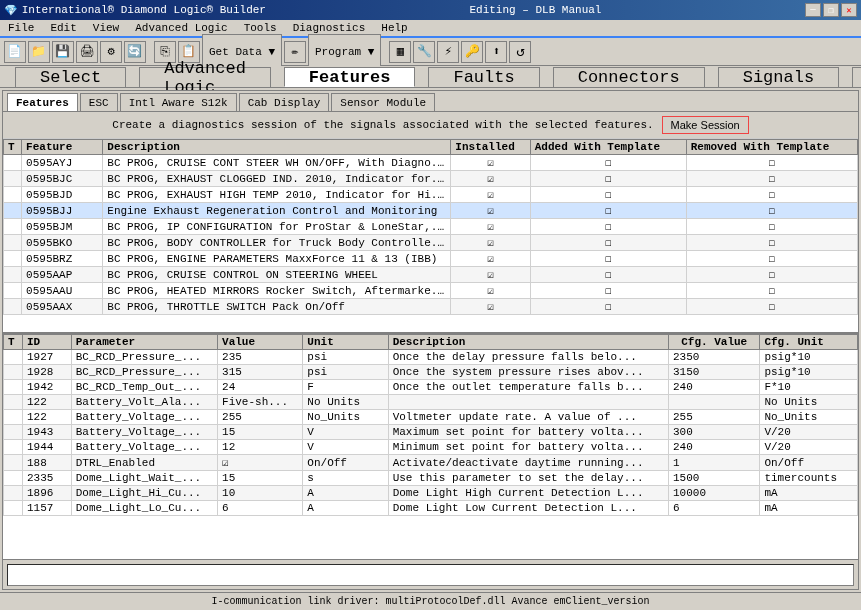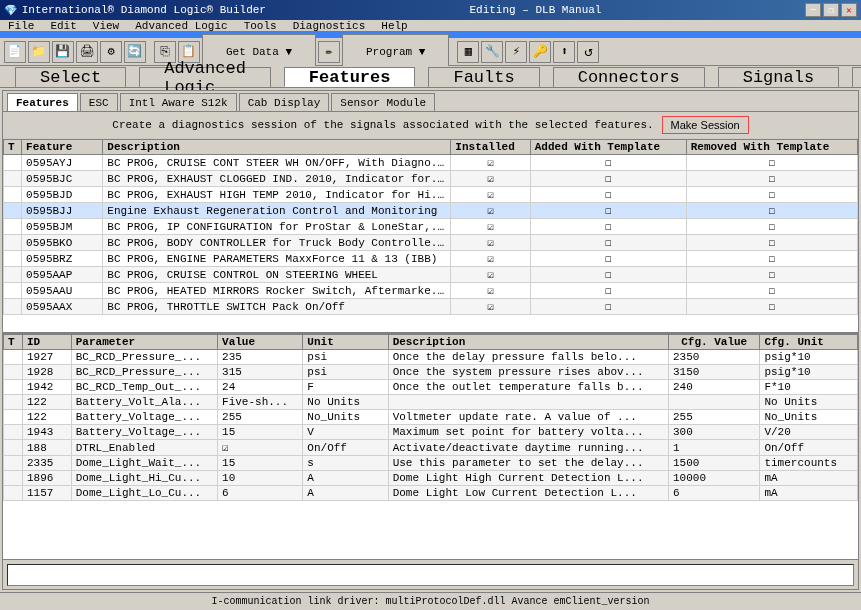--- a/index.html
+++ b/index.html
@@ -36,21 +36,21 @@
     }
 
     
     .menu-bar {
       background: #d4d0c8;
       height: 18px;
       display: flex;
       align-items: center;
       padding: 0 4px;
       gap: 8px;
-      border-bottom: 7px solid #3b82f6;
+      border-bottom: 2px solid #3b82f6;
       font-size: 11px;
     }
     .menu-item { cursor: pointer; padding: 0 4px; }
 
     
     .toolbar {
       background: #d4d0c8;
       height: 28px;
       display: flex;
       align-items: center;
@@ -65,21 +65,21 @@
       height: 22px;
       display: flex; align-items: center; justify-content: center;
       cursor: pointer;
       font-size: 12px;
     }
     .toolbar-separator { width: 4px; }
     .toolbar-text-btn {
       background: #d4d0c8;
       border: 1px solid #808080;
       height: 36px;
-      padding: 0 23px;
+      padding: 0 6px;
       cursor: pointer;
       font-size: 11px;
       display: flex; align-items: center;
     }
 
     
     .tab-bar {
       background: #d4d0c8;
       height: 22px;
       display: flex;
@@ -502,20 +502,30 @@
                 <tr style="background: rgb(245, 245, 245);">
       <td class="checkbox-cell"></td>
       <td>1943</td>
       <td style="max-width:120px; overflow:hidden; text-overflow:ellipsis;">Battery_Voltage_...</td>
       <td>15</td>
       <td>V</td>
       <td style="max-width:230px; overflow:hidden; text-overflow:ellipsis;">Maximum set point for battery volta...</td>
       <td>300</td>
       <td>V/20</td>
     </tr>
+                <tr>
+      <td class="checkbox-cell"></td>
+      <td>1944</td>
+      <td style="max-width:120px; overflow:hidden; text-overflow:ellipsis;">Battery_Voltage_...</td>
+      <td>12</td>
+      <td>V</td>
+      <td style="max-width:230px; overflow:hidden; text-overflow:ellipsis;">Minimum set point for battery volta...</td>
+      <td>240</td>
+      <td>V/20</td>
+    </tr>
                 <tr style="background: rgb(245, 245, 245);">
       <td class="checkbox-cell"></td>
       <td>188</td>
       <td style="max-width:120px; overflow:hidden; text-overflow:ellipsis;">DTRL_Enabled</td>
       <td>☑</td>
       <td>On/Off</td>
       <td style="max-width:230px; overflow:hidden; text-overflow:ellipsis;">Activate/deactivate daytime running...</td>
       <td>1</td>
       <td>On/Off</td>
     </tr>

